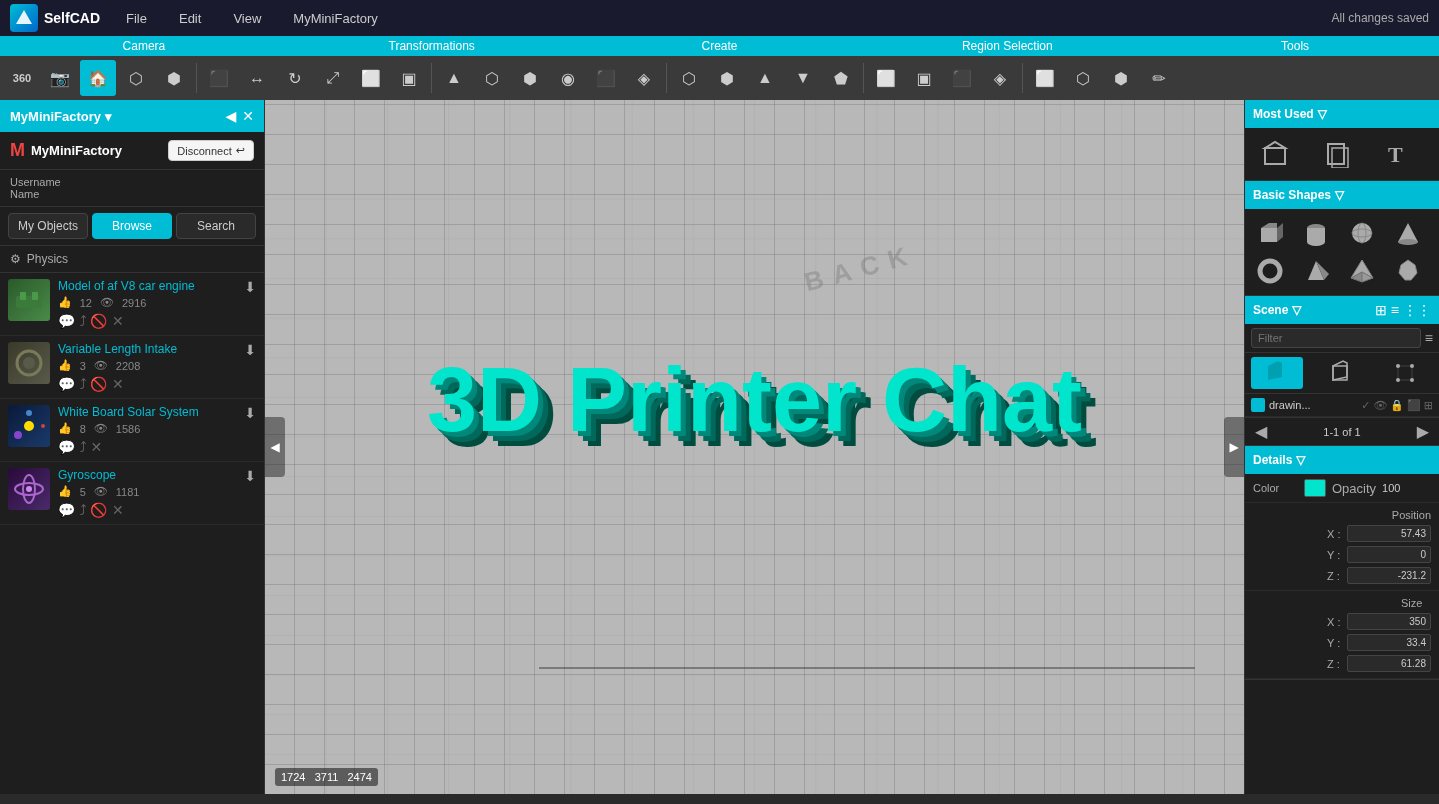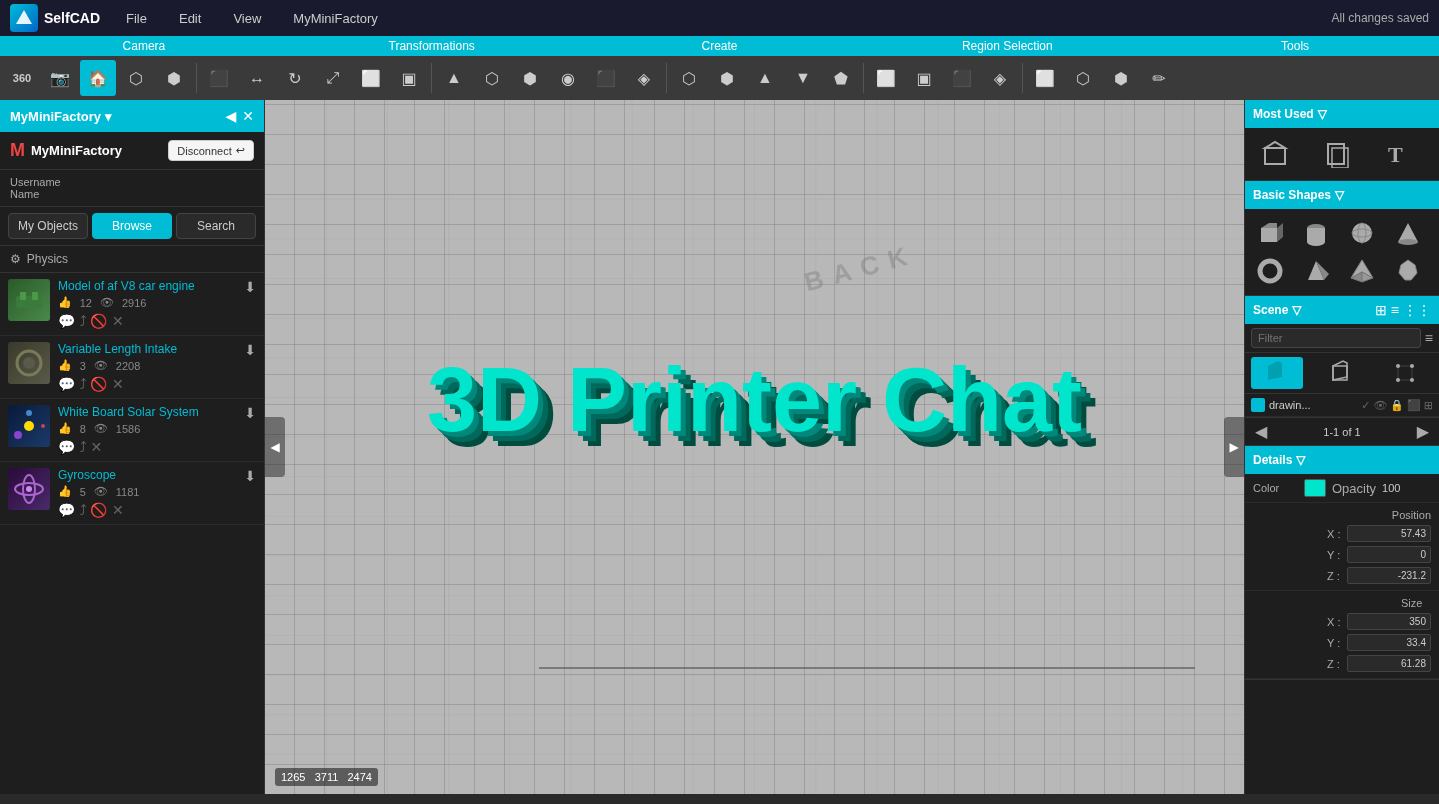--- a/index.html
+++ b/index.html
@@ -398,21 +398,21 @@
         <div style="font-size:90px;font-weight:900;color:#00e5cc;text-shadow: 5px 5px 0 #00897b, 10px 10px 0 #00695c, 15px 15px 0 #004d40;font-family:'Arial Black',Impact,sans-serif;white-space:nowrap;line-height:1;">3D Printer Chat</div>
       </div>
 
       <div style="position:absolute;bottom:18%;left:28%;right:5%;height:2px;background:rgba(80,80,80,0.6);"></div>
     </div>
 
     <div class="viewport-arrow-left">◀</div>
     <div class="viewport-arrow-right">▶</div>
 
     <div class="viewport-coords">
-      <span>1265</span>
+      <span>1724</span>
       &nbsp;
       <span>3711</span>
       &nbsp;
       <span>2474</span>
     </div>
   </div>
 
   <div id="right-panel">
 
     <div class="rp-section">

